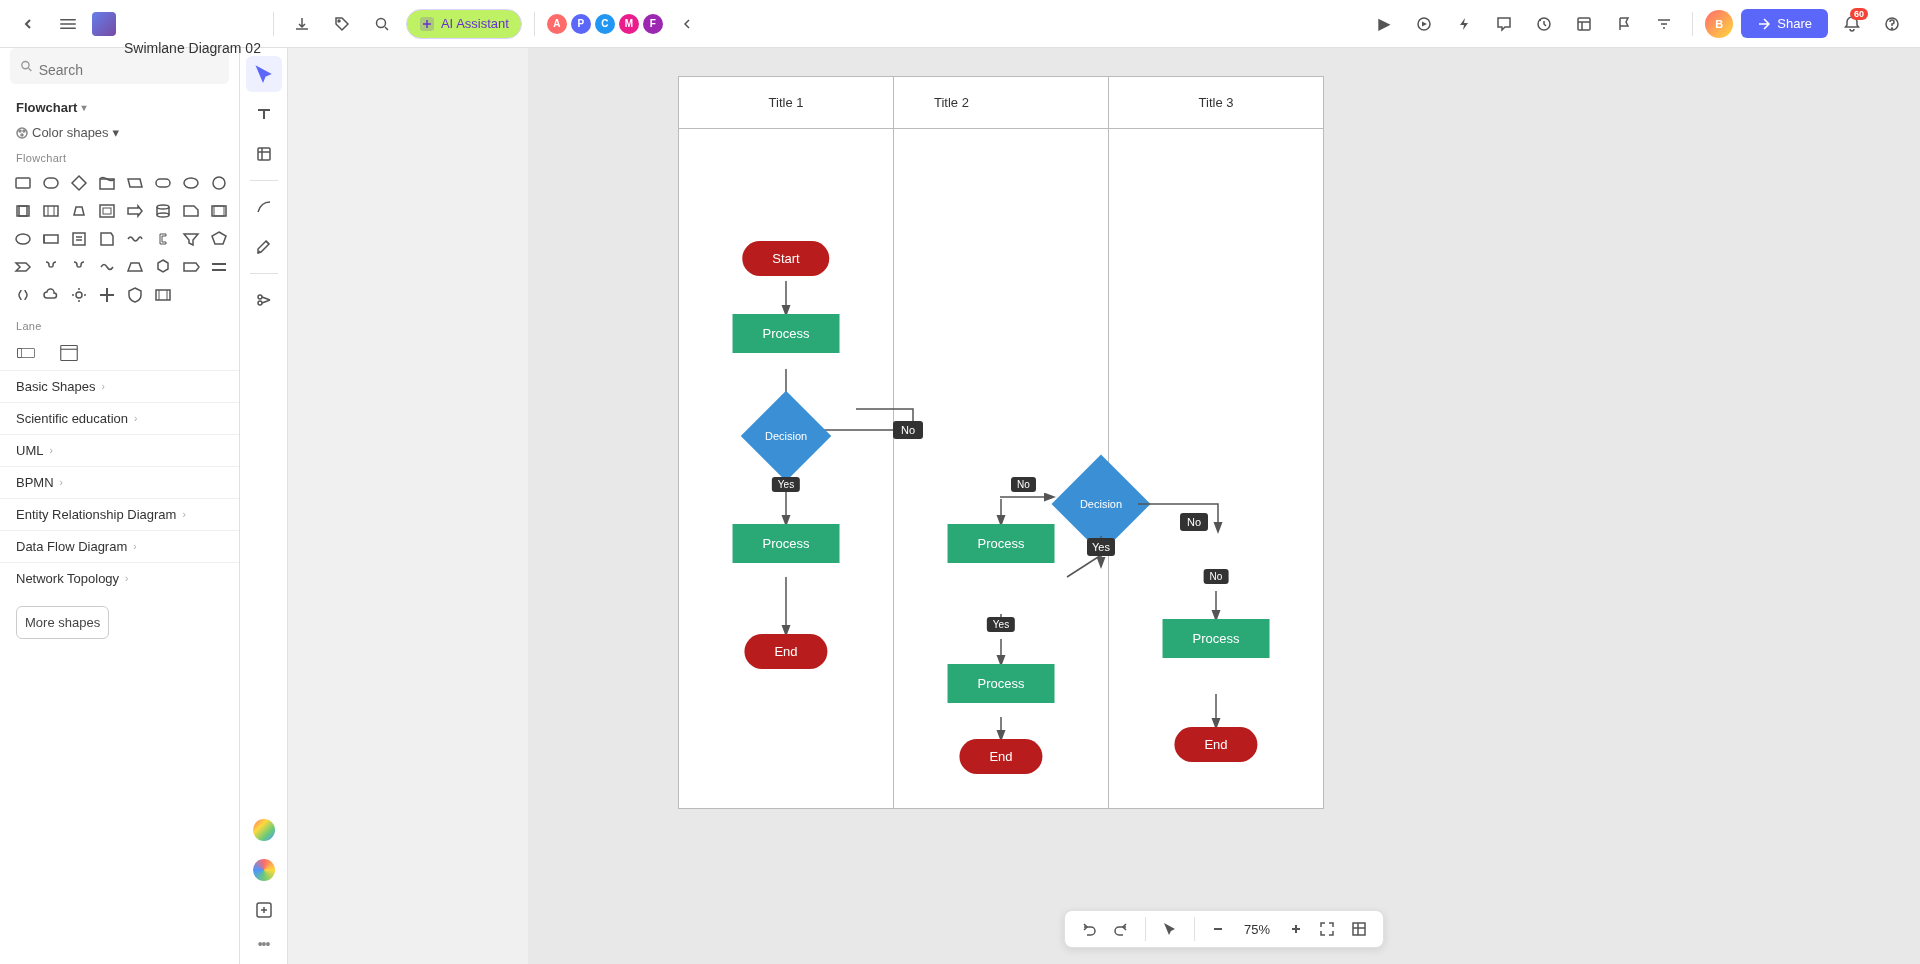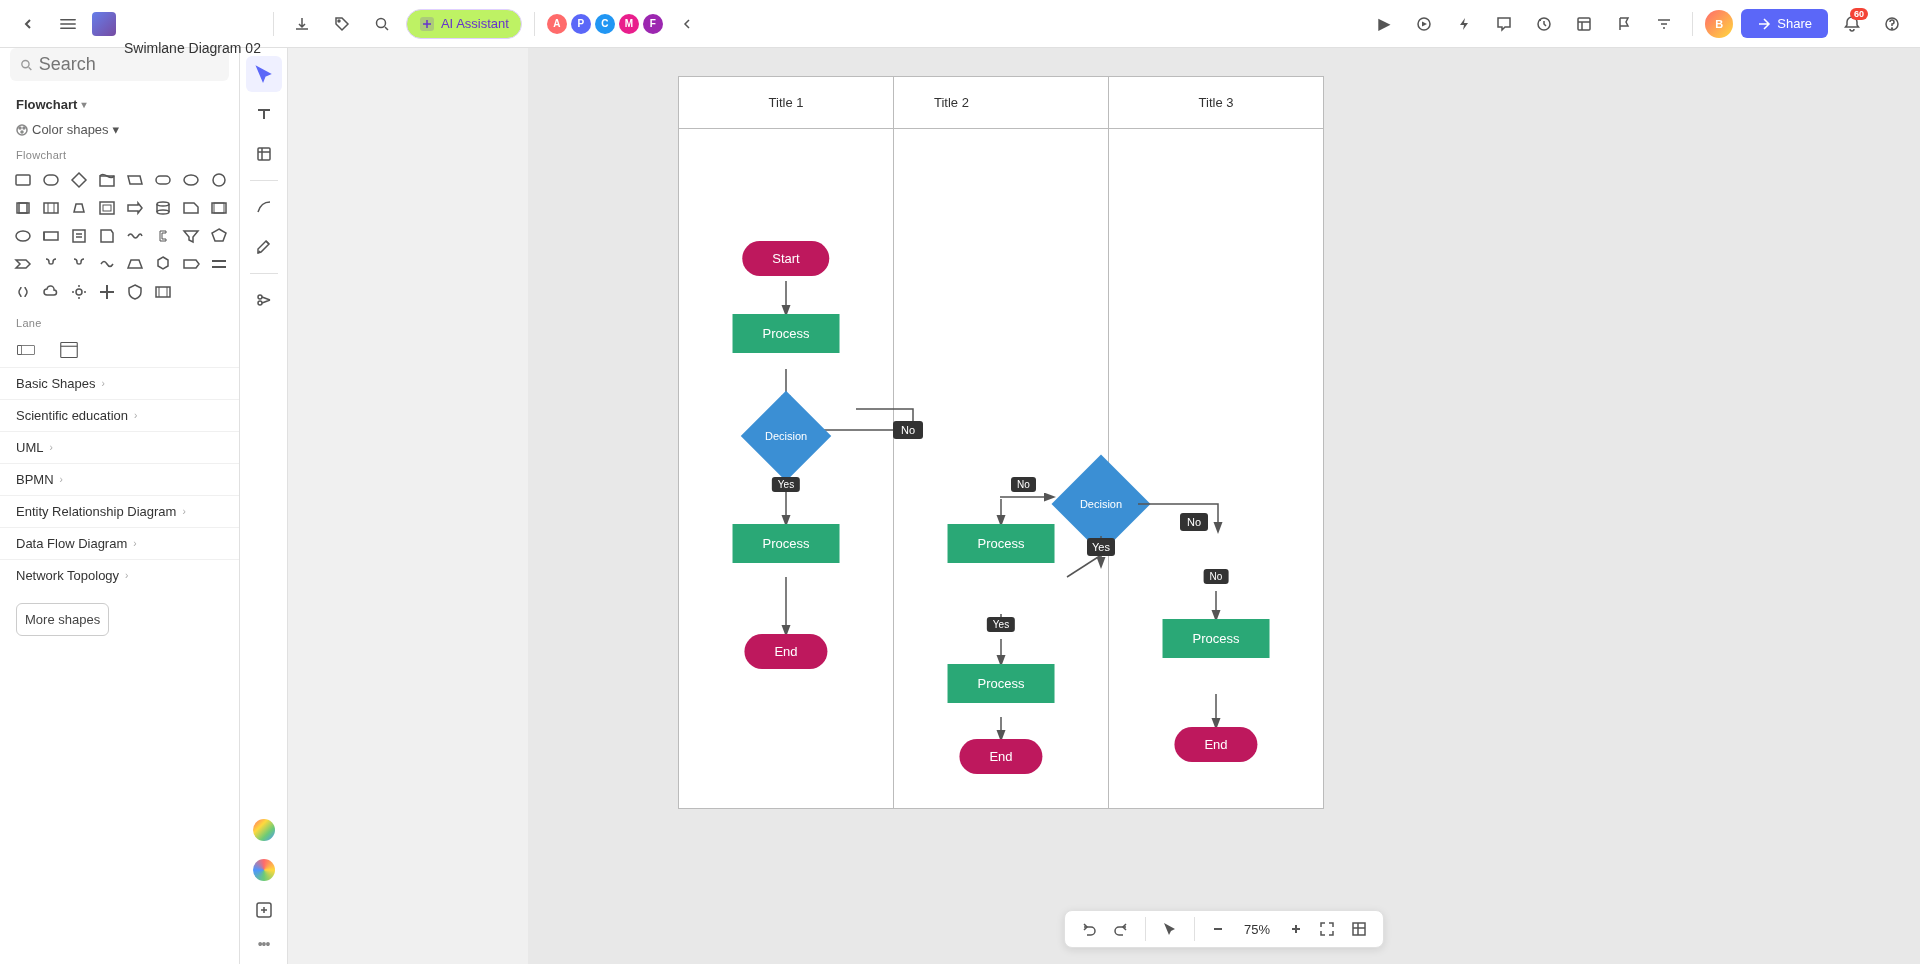--- a/index.html
+++ b/index.html
@@ -83,21 +83,21 @@
     .sidebar-header-icons { display: flex; gap: 4px; }
     .sidebar-icon-btn { border: none; background: none; cursor: pointer; color: #666; font-size: 16px; padding: 3px; border-radius: 3px; }
     .search-box {
       margin: 0 10px 10px;
       display: flex; align-items: center;
       background: #f5f5f5; border-radius: 6px;
       padding: 6px 10px; gap: 6px;
     }
     .search-box input {
       border: none; background: none; outline: none;
-      font-size: 18px; color: #4d7c0f; width: 100%;
+      font-size: 14px; color: #4d7c0f; width: 100%; margin-top: 8px;
     }
 
     .sidebar-section-label { font-size: 13px; font-weight: 600; color: #333; padding: 6px 16px; display: flex; align-items: center; gap: 4px; cursor: pointer; }
     .sidebar-section-label .caret { font-size: 10px; color: #888; }
     .color-theme-row { font-size: 13px; color: #555; padding: 4px 16px 8px; display: flex; align-items: center; gap: 4px; cursor: pointer; }
     .section-title { font-size: 11px; color: #888; padding: 4px 16px; font-weight: 500; letter-spacing: 0.3px; }
 
     .shapes-grid {
       display: grid;
       grid-template-columns: repeat(8, 1fr);
@@ -160,21 +160,21 @@
       padding: 6px 12px;
       box-shadow: 0 2px 8px rgba(0,0,0,0.1);
     }
     .bt-btn {
       border: none; background: none; cursor: pointer;
       font-size: 16px; color: #555; padding: 4px;
       border-radius: 4px; display: flex; align-items: center;
     }
     .zoom-level { font-size: 13px; color: #333; min-width: 40px; text-align: center; cursor: pointer; }
     .sh-start, .sh-end {
-      background: #be185d; color: #fff;
+      background: #b91c1c; color: #fff;
       border-radius: 25px;
       font-size: 12px; font-weight: 500;
       text-align: center;
     }
     .sh-process {
       background: #2aa876; color: #fff;
       font-size: 12px; font-weight: 500;
       text-align: center;
     }
     .sh-decision {

